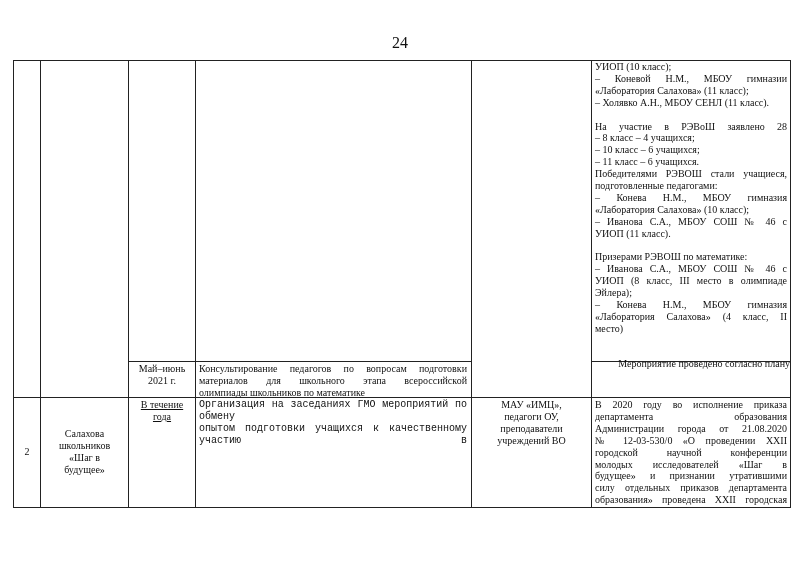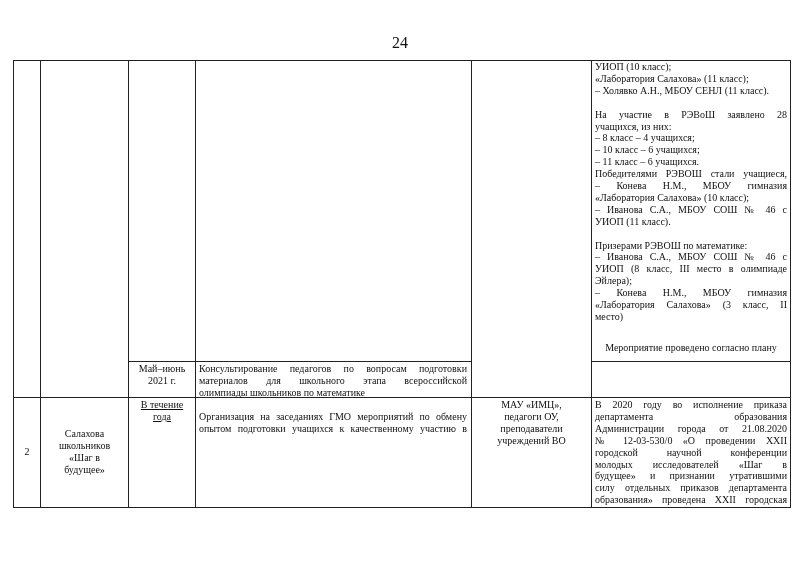--- a/index.html
+++ b/index.html
@@ -32,70 +32,71 @@
   <div class="grid vline" style="left:40px; top:60px; height:448px;"></div>
   <div class="grid vline" style="left:128px; top:60px; height:448px;"></div>
   <div class="grid vline" style="left:195px; top:60px; height:448px;"></div>
   <div class="grid vline" style="left:471px; top:60px; height:448px;"></div>
   <div class="grid vline" style="left:591px; top:60px; height:448px;"></div>
   <div class="grid vline" style="left:790px; top:60px; height:448px;"></div>
 </div>
 
 <div class="cell" style="left:595px; top:61px; width:192px;">
   <span class="line">УИОП (10 класс);</span>
+  <span class="jline">– Коневой Н.М., МБОУ гимназии</span>
   <span class="line">«Лаборатория Салахова» (11 класс);</span>
   <span class="line">– Холявко А.Н., МБОУ СЕНЛ (11 класс).</span>
   <span class="blank"></span>
   <span class="jline">На участие в РЭВоШ заявлено 28</span>
-  <span class="line">учащихся, из них:</span>
   <span class="line">– 8 класс – 4 учащихся;</span>
   <span class="line">– 10 класс – 6 учащихся;</span>
   <span class="line">– 11 класс – 6 учащихся.</span>
   <span class="jline">Победителями РЭВОШ стали учащиеся,</span>
+  <span class="line">подготовленные педагогами:</span>
   <span class="jline">– Конева Н.М., МБОУ гимназия</span>
   <span class="line">«Лаборатория Салахова» (10 класс);</span>
   <span class="jline">– Иванова С.А., МБОУ СОШ № 46 с</span>
   <span class="line">УИОП (11 класс).</span>
   <span class="blank"></span>
   <span class="line">Призерами РЭВОШ по математике:</span>
   <span class="jline">– Иванова С.А., МБОУ СОШ № 46 с</span>
   <span class="jline">УИОП (8 класс, III место в олимпиаде</span>
   <span class="line">Эйлера);</span>
   <span class="jline">– Конева Н.М., МБОУ гимназия</span>
-  <span class="jline">«Лаборатория Салахова» (3 класс, II</span>
+  <span class="jline">«Лаборатория Салахова» (4 класс, II</span>
   <span class="line">место)</span>
 </div>
 
 <div class="cell center" style="left:129px; top:363px; width:66px;">
   <span class="line">Май–июнь</span>
   <span class="line">2021 г.</span>
 </div>
 <div class="cell" style="left:199px; top:363px; width:268px;">
   <span class="jline">Консультирование педагогов по вопросам подготовки</span>
   <span class="jline">материалов для школьного этапа всероссийской</span>
   <span class="line">олимпиады школьников по математике</span>
 </div>
-<div class="cell center" style="left:592px; top:342px; width:198px;">
+<div class="cell center" style="left:592px; top:358px; width:198px;text-align:right;">
   <span class="line">Мероприятие проведено согласно плану</span>
 </div>
 
 <div class="cell center" style="left:14px; top:446px; width:26px;">
   <span class="line">2</span>
 </div>
 <div class="cell center" style="left:41px; top:428px; width:87px;">
   <span class="line">Салахова</span>
   <span class="line">школьников</span>
   <span class="line">«Шаг в</span>
   <span class="line">будущее»</span>
 </div>
 <div class="cell center" style="left:129px; top:399px; width:66px;text-decoration:underline;">
   <span class="line">В течение</span>
   <span class="line">года</span>
 </div>
-<div class="cell" style="left:199px; top:411px; width:268px;">
+<div class="cell" style="left:199px; top:399px; width:268px;font-family:Liberation Mono, monospace;">
   <span class="jline">Организация на заседаниях ГМО мероприятий по обмену</span>
   <span class="jline">опытом подготовки учащихся к качественному участию в</span>
 </div>
 <div class="cell center" style="left:472px; top:399px; width:119px;">
   <span class="line">МАУ «ИМЦ»,</span>
   <span class="line">педагоги ОУ,</span>
   <span class="line">преподаватели</span>
   <span class="line">учреждений ВО</span>
 </div>
 <div class="cell" style="left:595px; top:399px; width:192px;">

